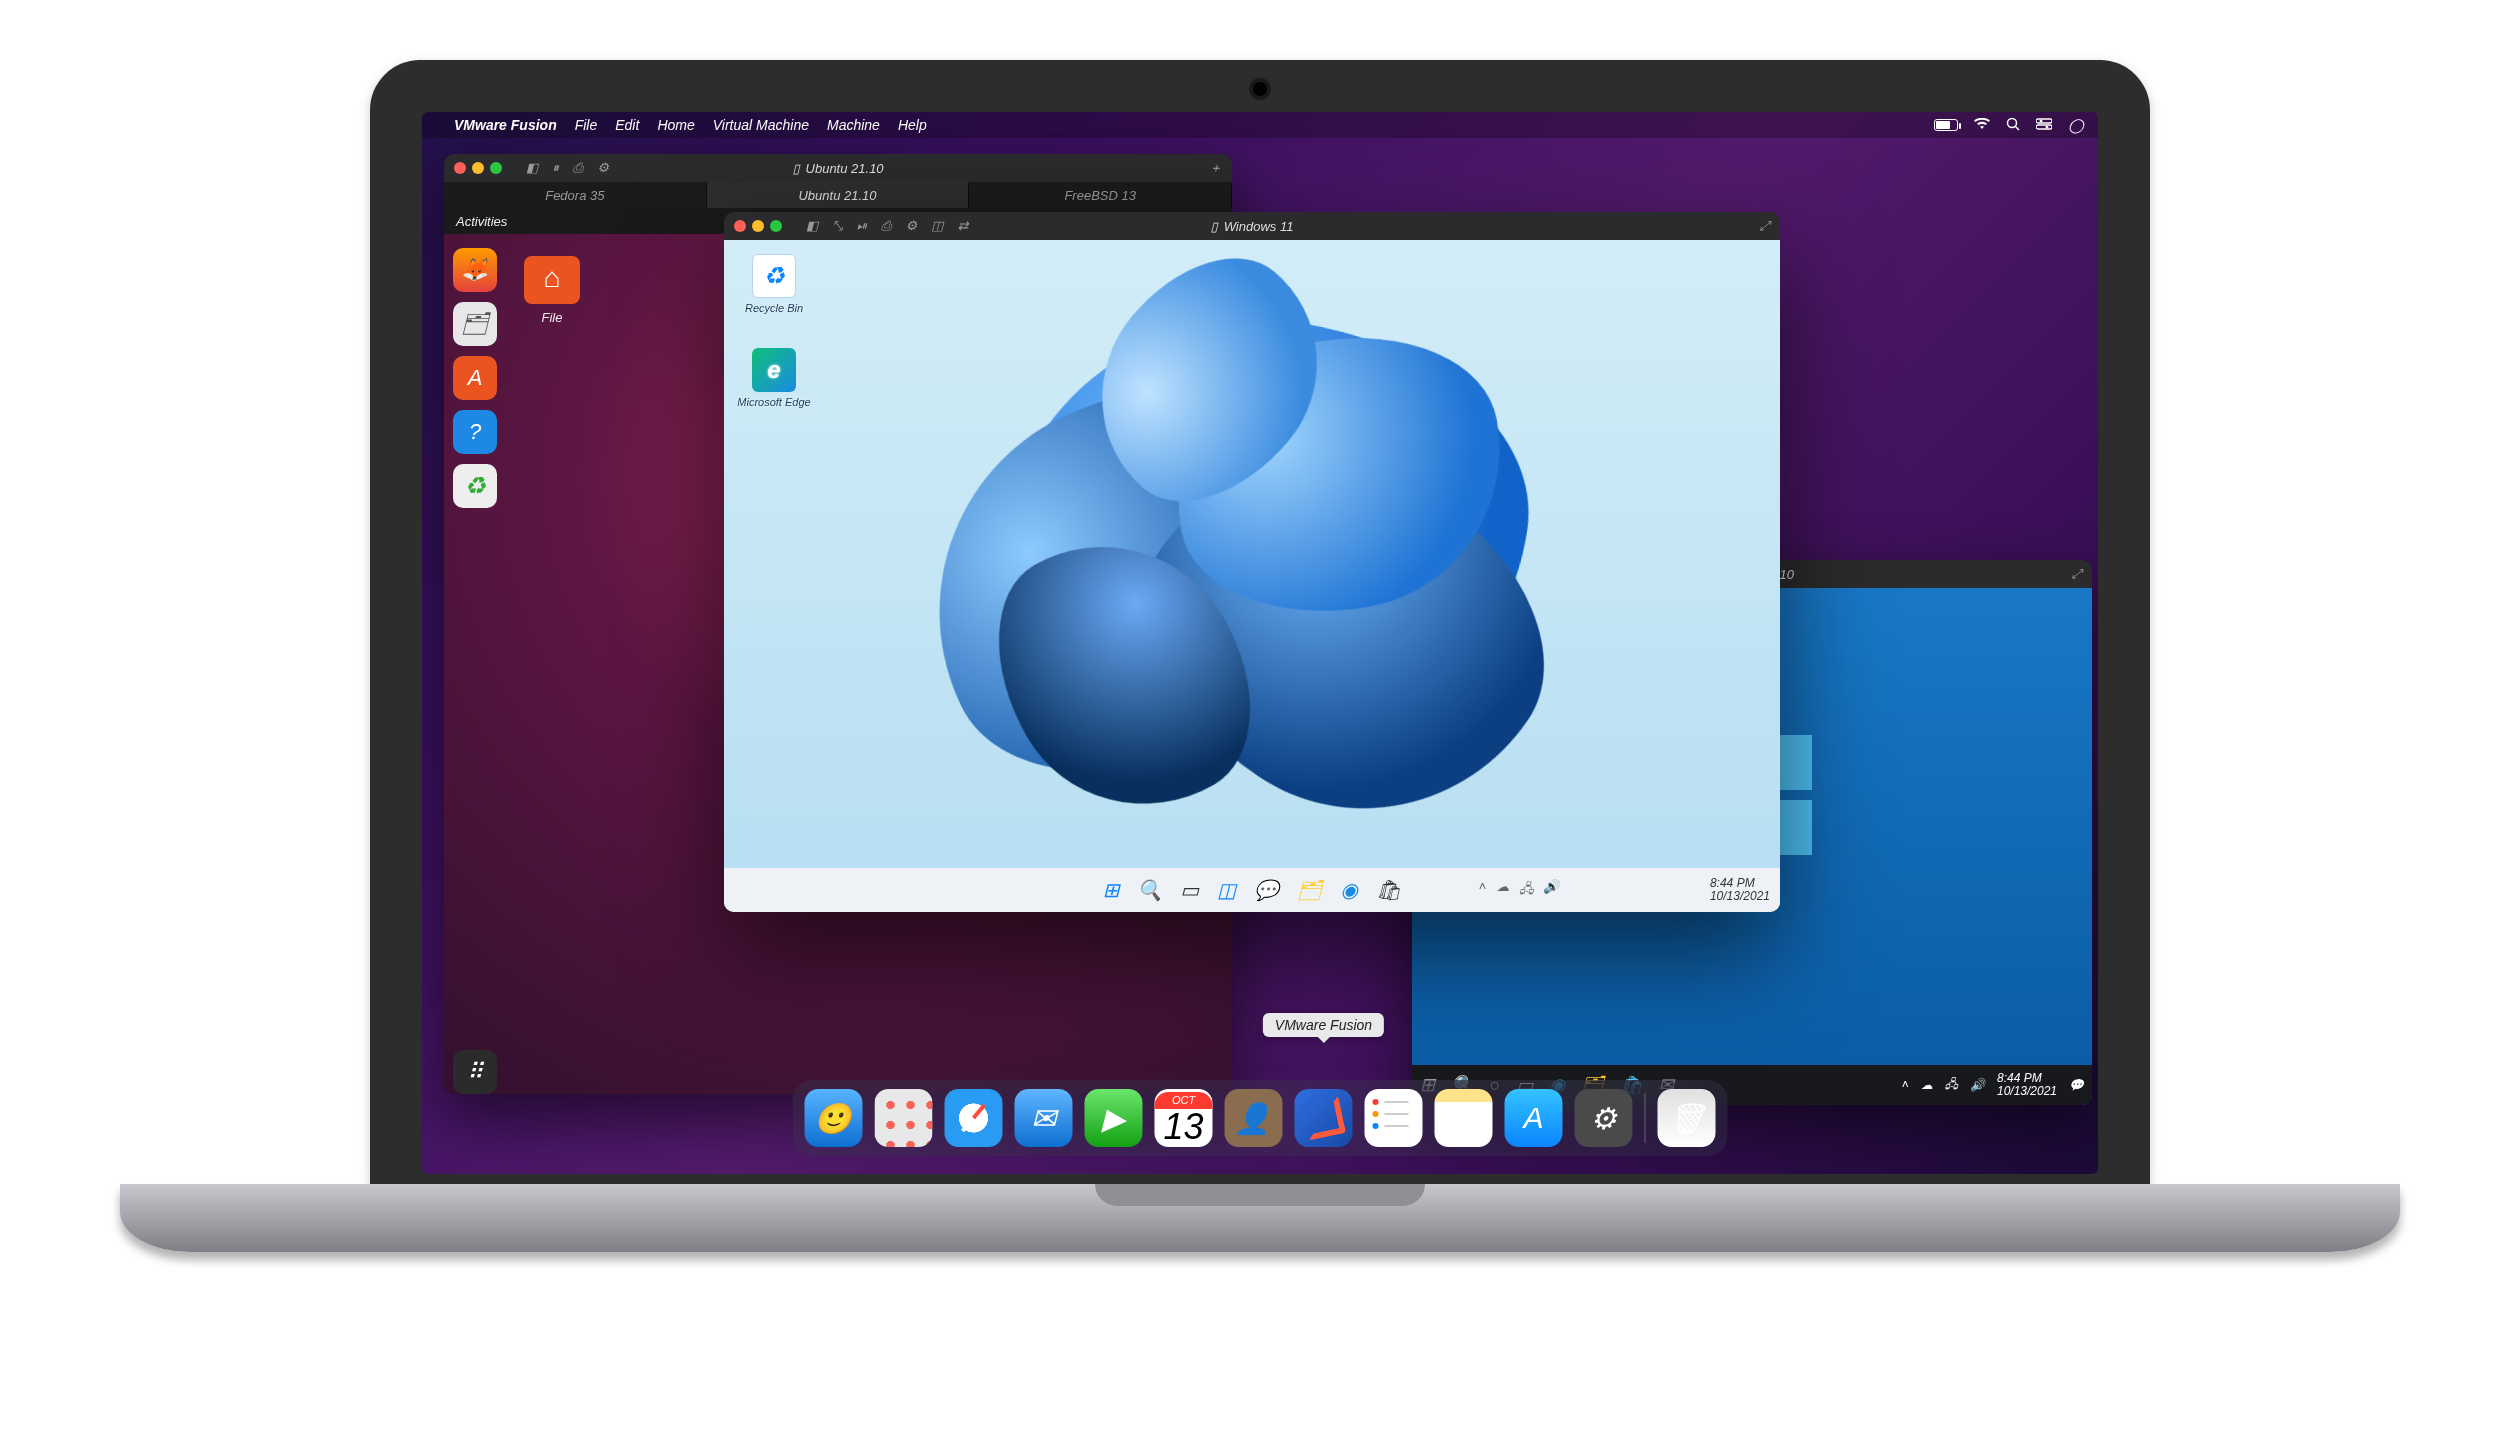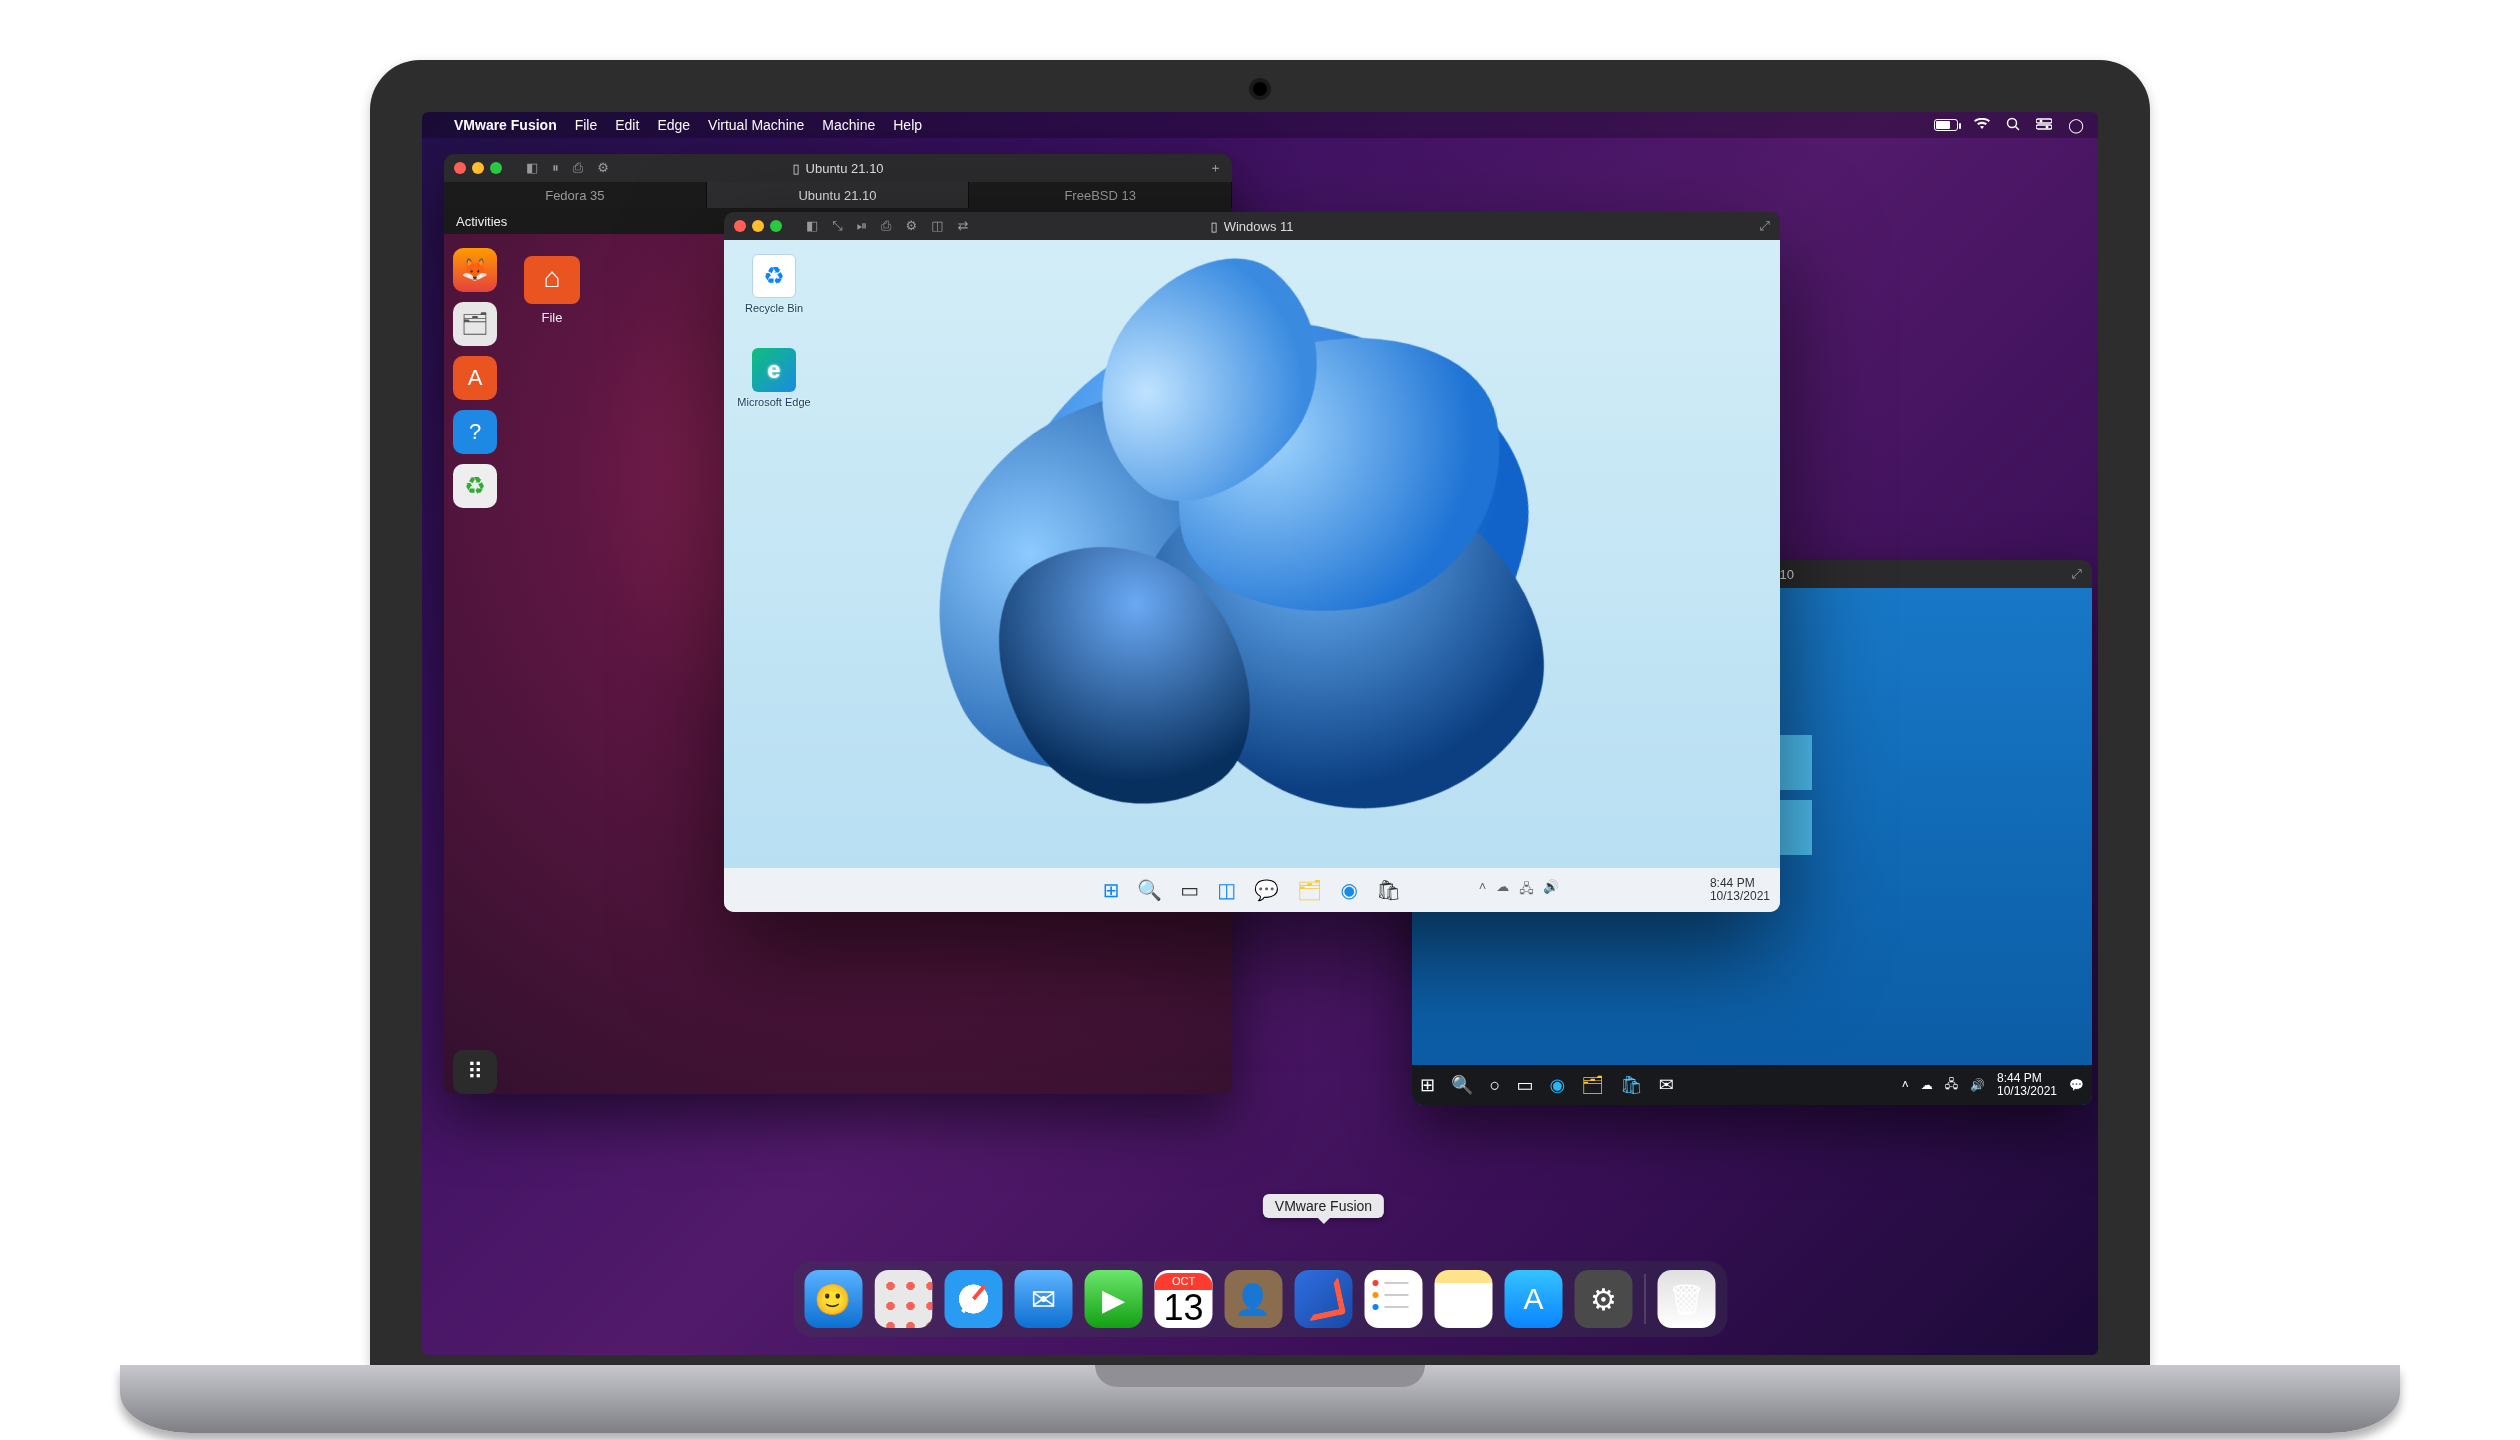--- a/index.html
+++ b/index.html
@@ -33,25 +33,26 @@
     position: absolute;
     top: 22px;
     left: 50%;
     transform: translateX(-50%);
     width: 14px; height: 14px;
     background: #000; border-radius: 50%;
     box-shadow: 0 0 0 4px #1a1a1a;
   }
   .screen {
     width: 100%;
-    height: 1243px;
+    height: 1062px;
     background: linear-gradient(135deg,#23104a 0%,#3b1060 25%,#521a6b 50%,#3a0f57 75%,#1c0a38 100%);
     border-radius: 6px;
     position: relative;
     overflow: hidden;
+    font-style: italic;
   }
 
   .base {
     width: 2280px;
     margin: 0 auto;
     position: relative;
   }
   .hinge {
     width: 2280px; height: 68px;
     background: linear-gradient(#c7c7cd 0%,#9c9ca3 60%,#7e7e84 100%);
@@ -279,21 +280,21 @@
 <div class="laptop">
   <div class="screen-shell">
     <div class="camera"></div>
     <div class="screen">
 
       <div class="menubar">
         <span class="apple"></span>
         <span class="app-name">VMware Fusion</span>
         <span>File</span>
         <span>Edit</span>
-        <span>Edge</span>
+        <span>Home</span>
         <span>Virtual Machine</span>
         <span>Machine</span>
         <span>Help</span>
         <div class="right">
           <span class="batt"></span>
           <span>
             <svg width="16" height="12" viewBox="0 0 16 12">
                 <path d="M8 11L6 8.5C7 7.8 9 7.8 10 8.5L8 11zM3 5.5C6 3 10 3 13 5.5l-1.4 1.6C9.5 5.5 6.5 5.5 4.4 7.1L3 5.5zM0 2.5C4.5-1 11.5-1 16 2.5l-1.4 1.6C11 1 5 1 1.4 4.1L0 2.5z" fill="#fff"></path>
               </svg>
           </span>

